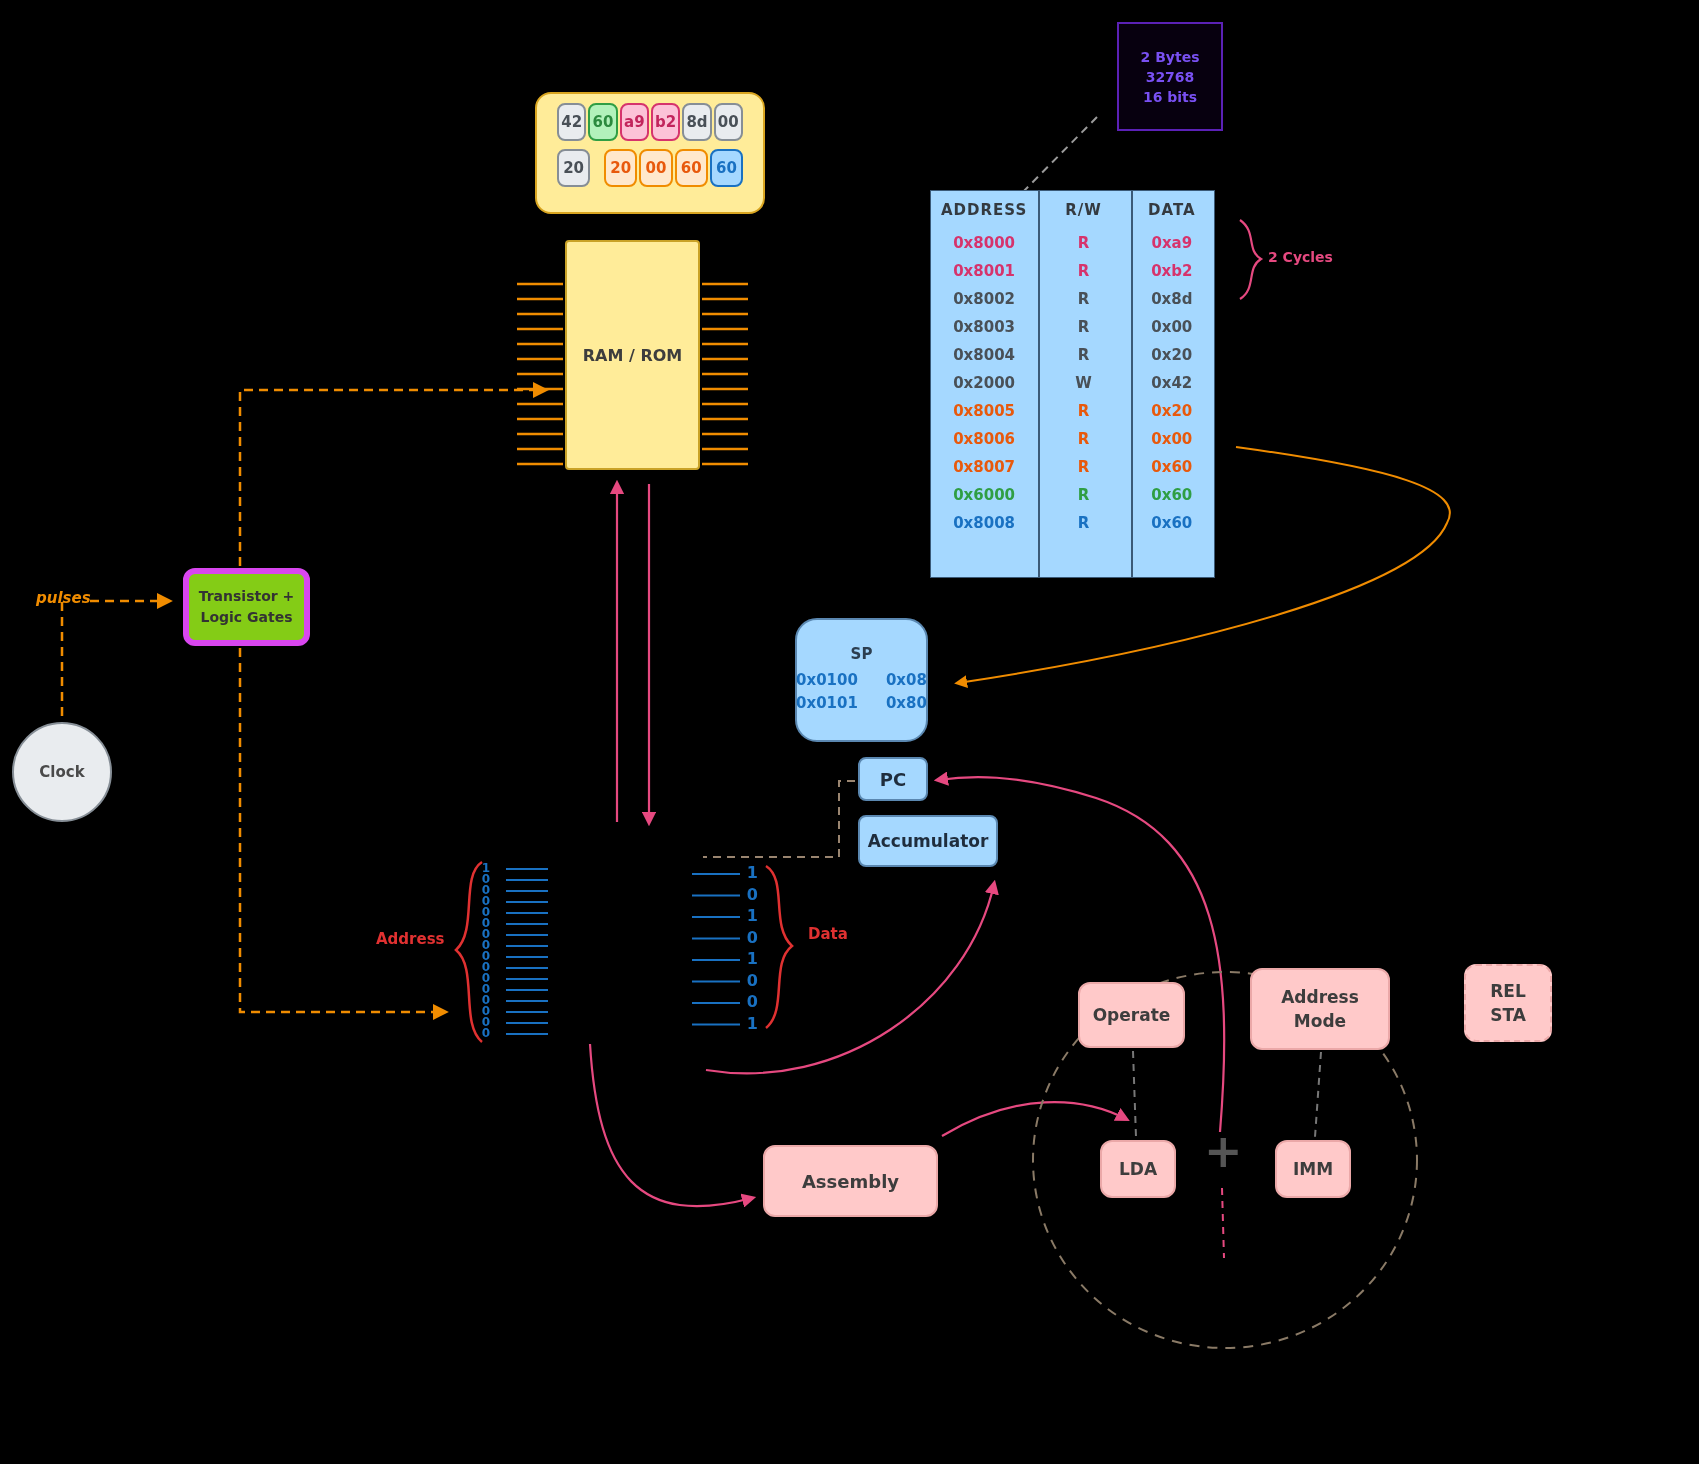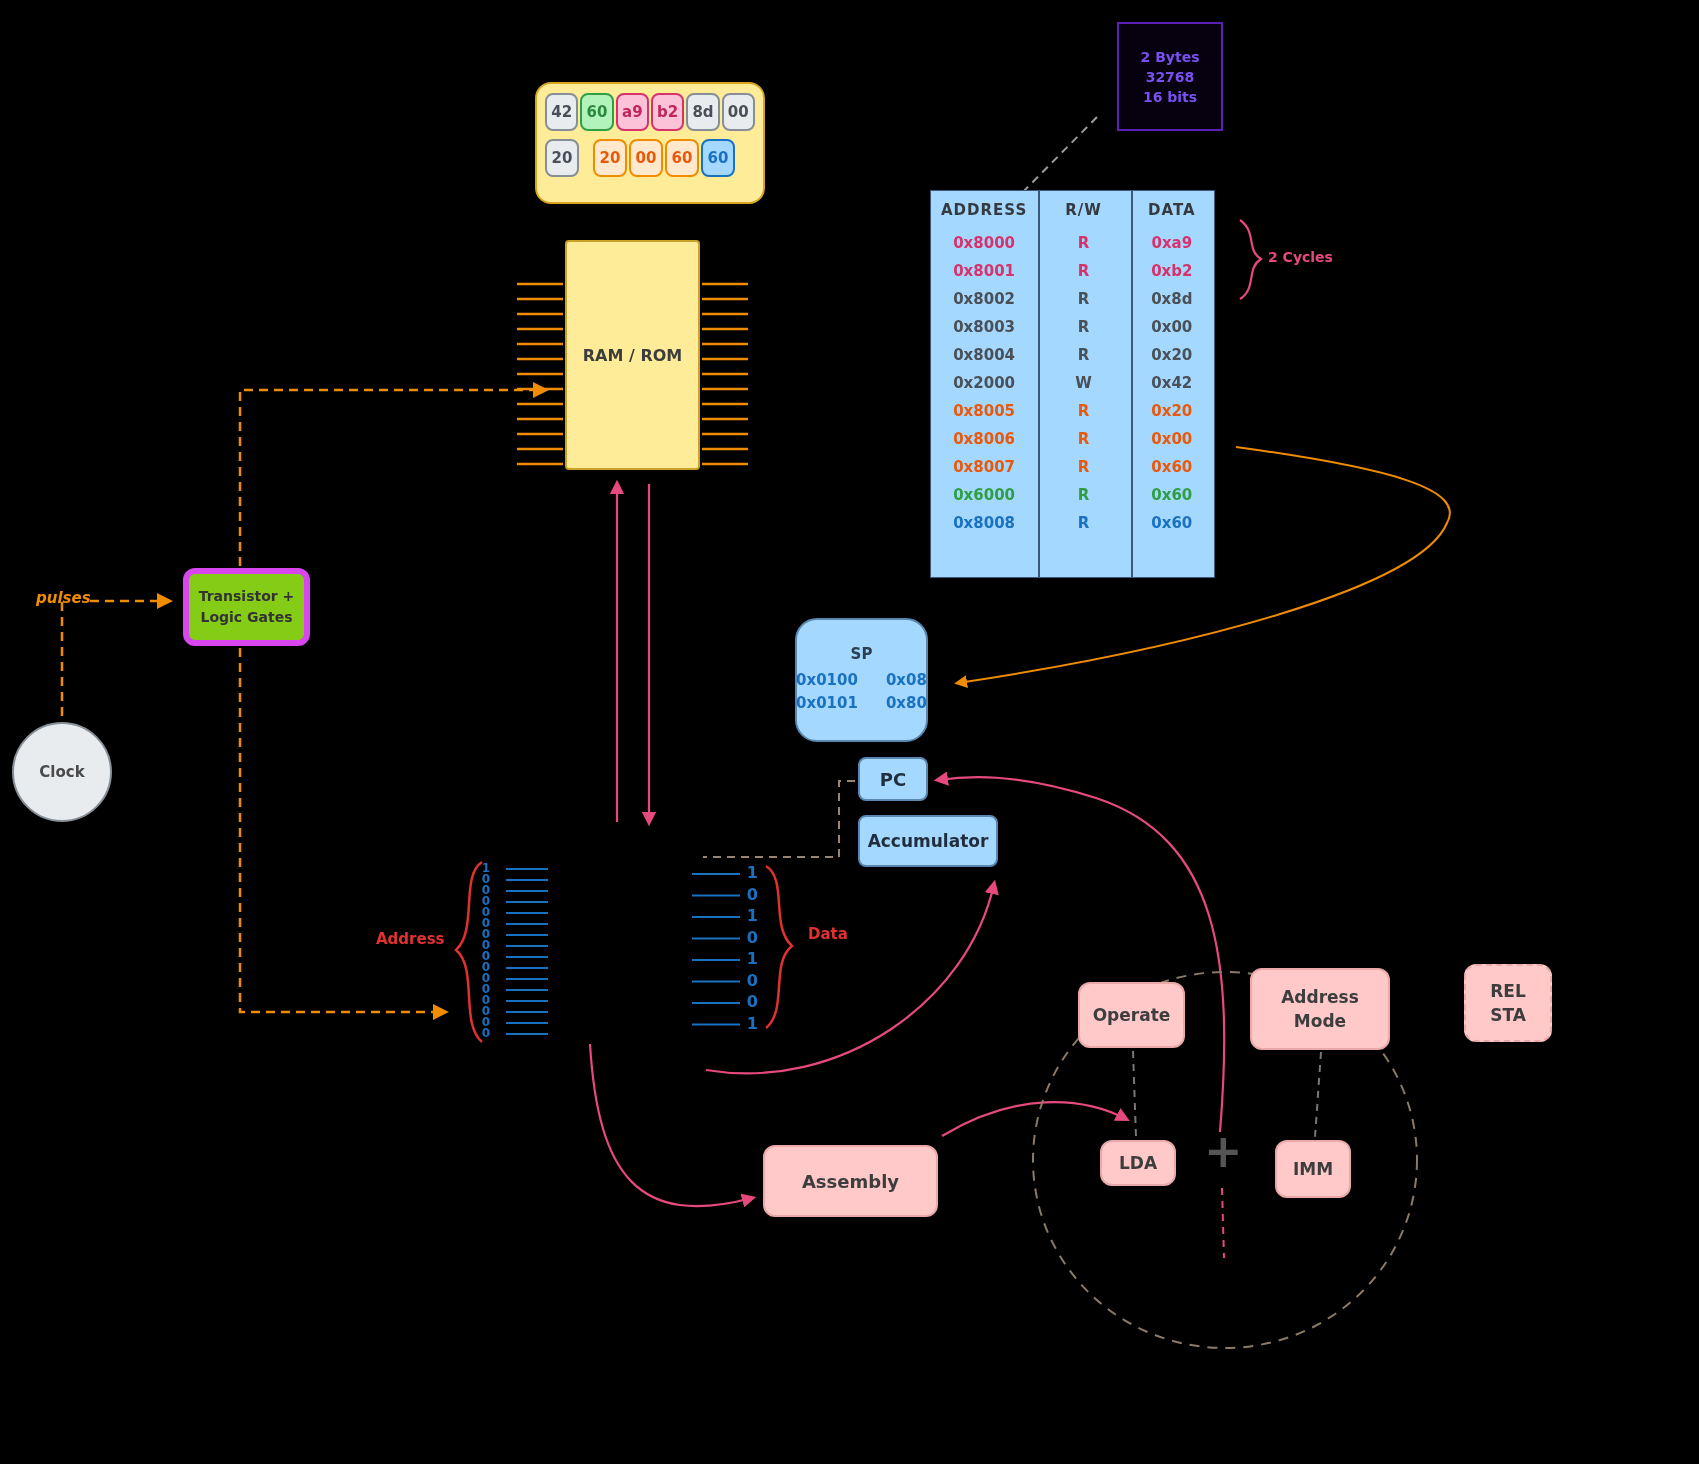--- a/index.html
+++ b/index.html
@@ -8,22 +8,22 @@
   svg.layer{position:absolute;left:0;top:0;z-index:1;}
   .node{position:absolute;box-sizing:border-box;display:flex;flex-direction:column;
         align-items:center;justify-content:center;text-align:center;z-index:2;}
   .blue-node{background:#a5d8ff;border:2px solid #5a87b0;color:#1f2d3d;border-radius:14px;font-weight:bold;}
   .yellow-node{background:#ffec99;border:2px solid #c9a227;color:#3d3d3d;border-radius:4px;font-weight:bold;}
   .green-node{background:#84cc16;border:6px solid #d946ef;color:#333;border-radius:12px;font-weight:bold;}
   .pink-node{background:#ffc9c9;border:2px solid #eba8a8;color:#3d3d3d;border-radius:12px;font-weight:bold;}
   .gray-circle{background:#e9ecef;border:2px solid #868e96;color:#4a4a4a;border-radius:50%;font-weight:bold;}
   .label{position:absolute;z-index:2;font-weight:bold;}
   
-  .strip{position:absolute;left:535px;top:82px;width:230px;height:122px;background:#ffec99;
-         border:2.5px solid #d9a520;border-radius:16px;padding:9px 8px;box-sizing:border-box;z-index:2;}
+  .strip{position:absolute;left:535px;top:92px;width:230px;height:122px;background:#ffec99;
+         border:2.5px solid #d9a520;border-radius:16px;padding:9px 20px;box-sizing:border-box;z-index:2;}
   .mem-row{display:flex;gap:2px;margin-bottom:8px;}
   .cell{width:34px;height:38px;border-radius:8px;border:2px solid;display:flex;align-items:center;
         justify-content:center;font-size:15px;font-weight:bold;box-sizing:border-box;}
   .cell.gray{background:#e9ecef;border-color:#868e96;color:#495057}
   .cell.green{background:#b2f2bb;border-color:#2f9e44;color:#2b8a3e}
   .cell.pink{background:#fcc2d7;border-color:#d6336c;color:#c2255c}
   .cell.orange{background:#ffe8cc;border-color:#f08c00;color:#e8590c}
   .cell.blue{background:#a5d8ff;border-color:#1971c2;color:#1971c2}
   .cell.gap-left{margin-left:12px;}
   
@@ -291,21 +291,21 @@
 
   <div class="node pink-node" style="left:1078px;top:982px;width:107px;height:66px;font-size:17px;">
     <span>Operate</span>
   </div>
 
   <div class="node pink-node" style="left:1250px;top:968px;width:140px;height:82px;font-size:17px;line-height:24px;">
     <div>Address</div>
     <div>Mode</div>
   </div>
 
-  <div class="node pink-node" style="left:1100px;top:1140px;width:76px;height:46px;font-size:17px;">
+  <div class="node pink-node" style="left:1100px;top:1140px;width:76px;height:58px;font-size:17px;">
     <span>LDA</span>
   </div>
 
   <div class="plus-sign">+</div>
 
   <div class="node pink-node" style="left:1275px;top:1140px;width:76px;height:58px;font-size:17px;">
     <span>IMM</span>
   </div>
 
 

